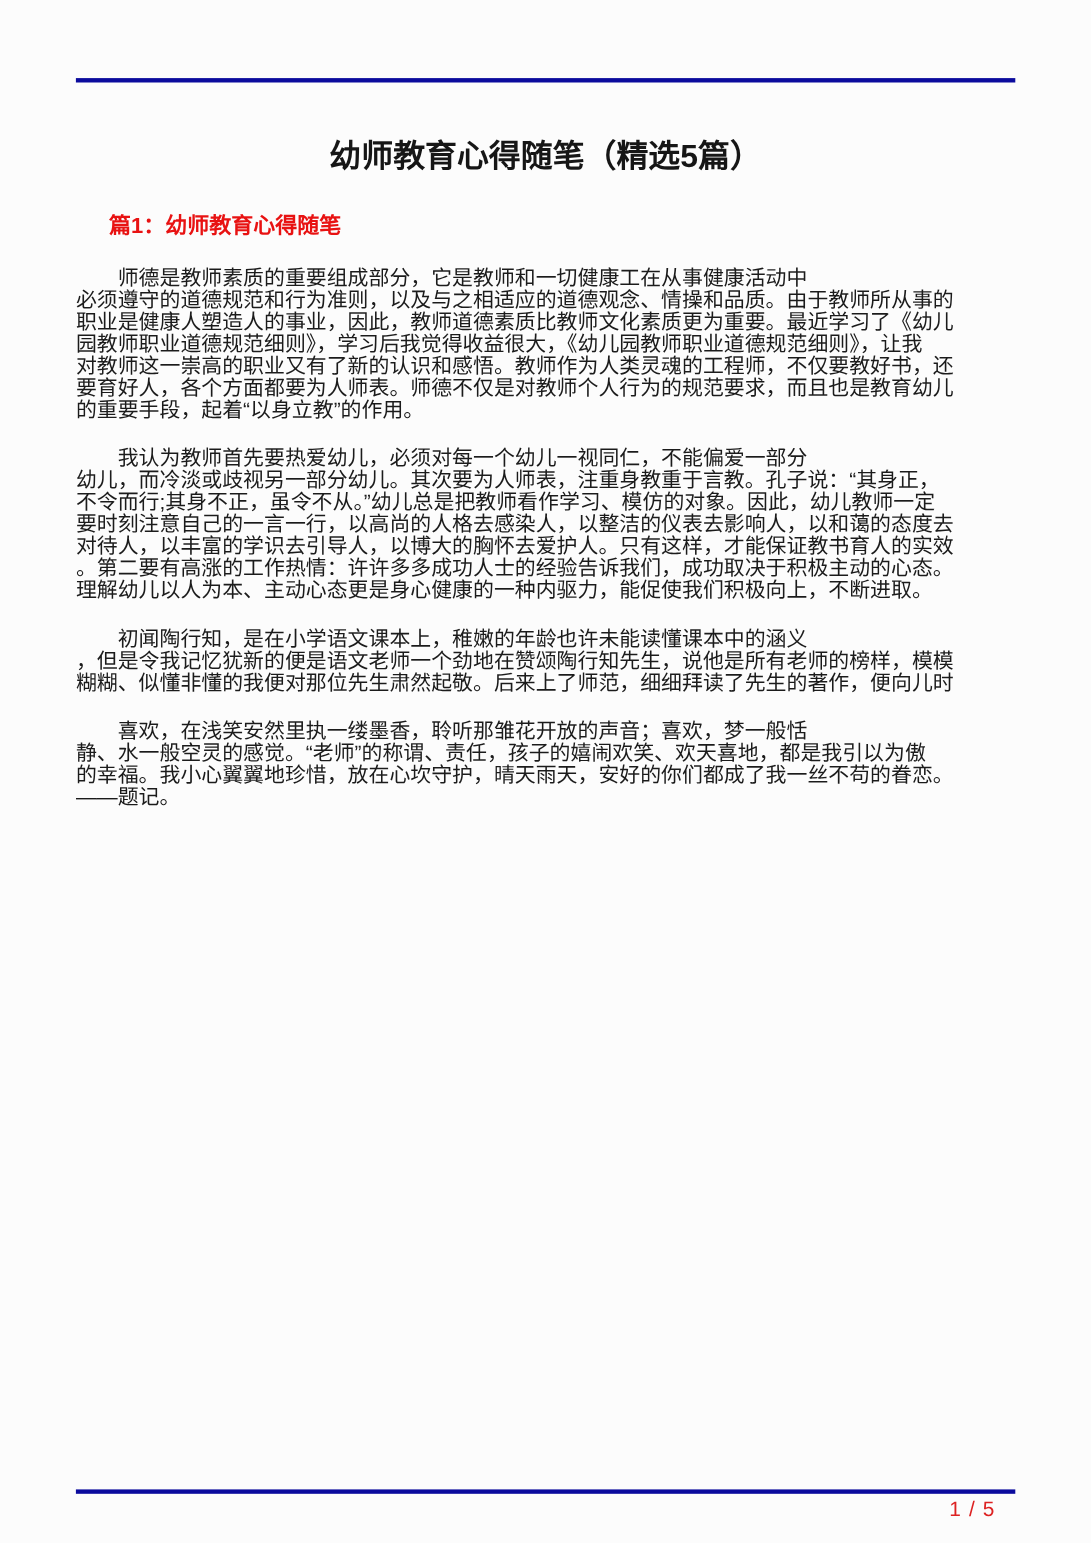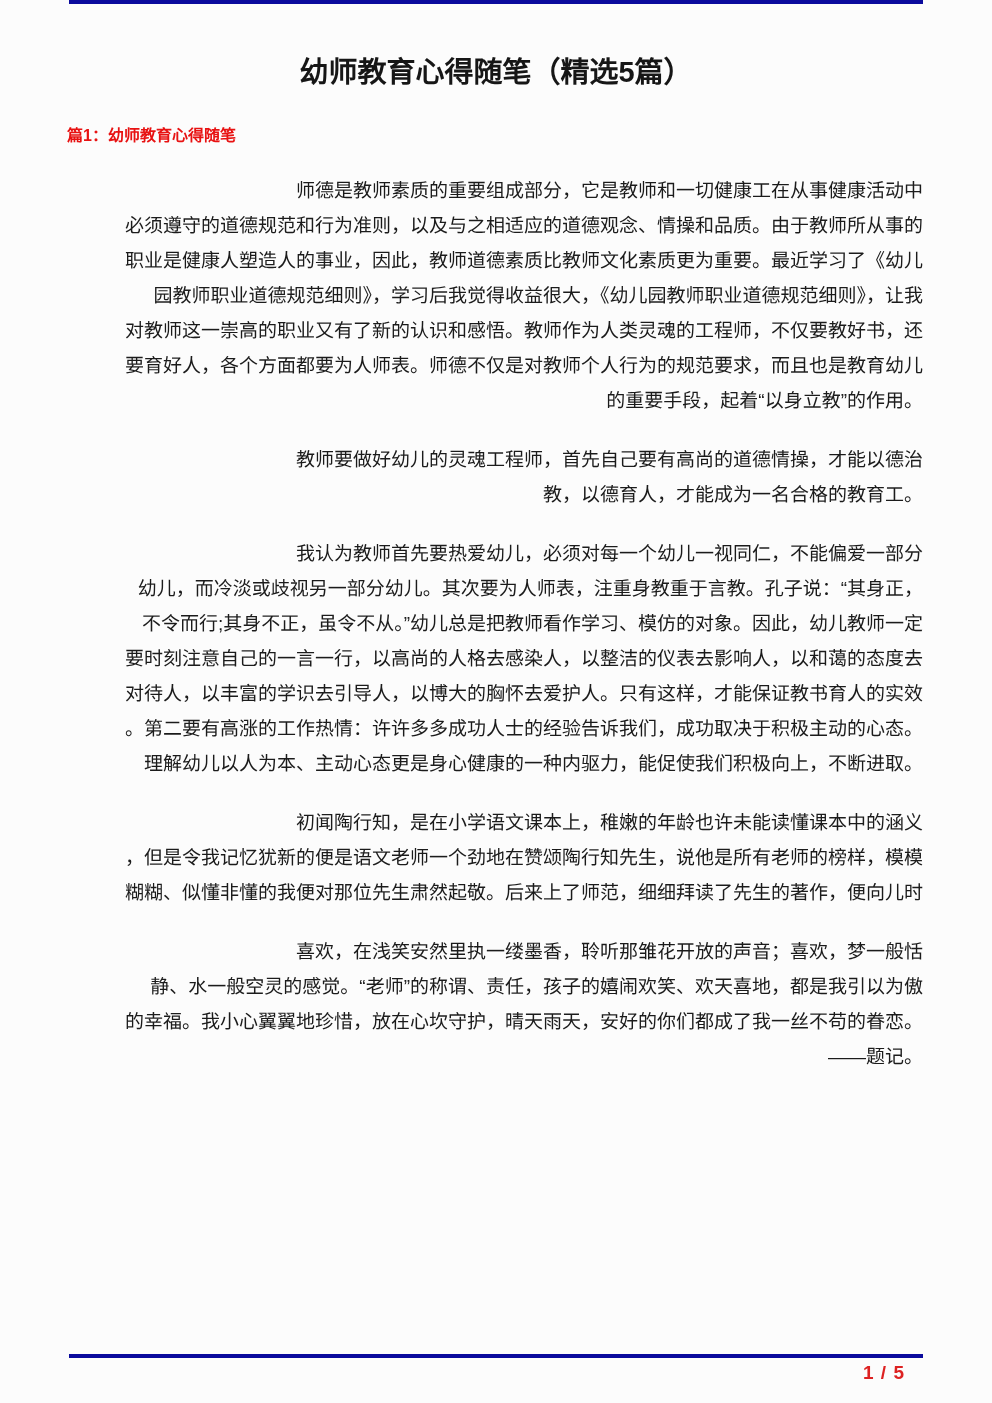--- a/index.html
+++ b/index.html
@@ -14,66 +14,66 @@
   body{
     background:var(--bg);
     font-family:"Liberation Sans","DejaVu Sans",sans-serif;
     color:var(--body-text);
   }
   .page{
     position:relative;
     width:988px;
     height:1403px;
     margin:0 auto;
+    padding-top:71px;
     overflow:hidden;
     background:var(--bg);
   }
   .rule{
     height:4px;
     margin:0 67px;
     background:var(--rule-blue);
   }
   .doc-title{
     margin:46px 67px 0;
     text-align:center;
     font-size:29px;
     line-height:44px;
     font-weight:bold;
     color:#161616;
   }
   .section-heading{
-    margin:28px 65px 0;
-    font-size:16px;
+    margin:28px 97px 0;
+    font-size:20px;
     line-height:27px;
     font-weight:bold;
     color:var(--heading-red);
   }
   .para{
     margin:24px 67px;
     font-size:19px;
-    line-height:35px;
+    line-height:20px;
     white-space:pre-line;
     text-indent:2em;
     color:var(--body-text);
-    text-align:right;
   }
   .footer-rule{
     position:absolute;
     top:1354px;
     left:67px;
     right:67px;
     height:4px;
     background:var(--rule-blue);
   }
   .page-number{
     position:absolute;
     top:1362px;
     right:85px;
     font-size:19px;
-    font-weight:700;
+    font-weight:400;
     color:var(--page-red);
     letter-spacing:1px;
     text-align:right;
   }
 </style>
 </head>
 <body>
 
 <div class="page">
 
@@ -83,22 +83,20 @@
 
   <h2 class="section-heading">篇1：幼师教育心得随笔</h2>
 
   <p class="para">师德是教师素质的重要组成部分，它是教师和一切健康工在从事健康活动中
 必须遵守的道德规范和行为准则，以及与之相适应的道德观念、情操和品质。由于教师所从事的
 职业是健康人塑造人的事业，因此，教师道德素质比教师文化素质更为重要。最近学习了《幼儿
 园教师职业道德规范细则》，学习后我觉得收益很大，《幼儿园教师职业道德规范细则》，让我
 对教师这一崇高的职业又有了新的认识和感悟。教师作为人类灵魂的工程师，不仅要教好书，还
 要育好人，各个方面都要为人师表。师德不仅是对教师个人行为的规范要求，而且也是教育幼儿
 的重要手段，起着“以身立教”的作用。</p>
-  <p class="para">教师要做好幼儿的灵魂工程师，首先自己要有高尚的道德情操，才能以德治
-教，以德育人，才能成为一名合格的教育工。</p>
   <p class="para">我认为教师首先要热爱幼儿，必须对每一个幼儿一视同仁，不能偏爱一部分
 幼儿，而冷淡或歧视另一部分幼儿。其次要为人师表，注重身教重于言教。孔子说：“其身正，
 不令而行;其身不正，虽令不从。”幼儿总是把教师看作学习、模仿的对象。因此，幼儿教师一定
 要时刻注意自己的一言一行，以高尚的人格去感染人，以整洁的仪表去影响人，以和蔼的态度去
 对待人，以丰富的学识去引导人，以博大的胸怀去爱护人。只有这样，才能保证教书育人的实效
 。第二要有高涨的工作热情：许许多多成功人士的经验告诉我们，成功取决于积极主动的心态。
 理解幼儿以人为本、主动心态更是身心健康的一种内驱力，能促使我们积极向上，不断进取。</p>
 
 
   <p class="para">初闻陶行知，是在小学语文课本上，稚嫩的年龄也许未能读懂课本中的涵义

